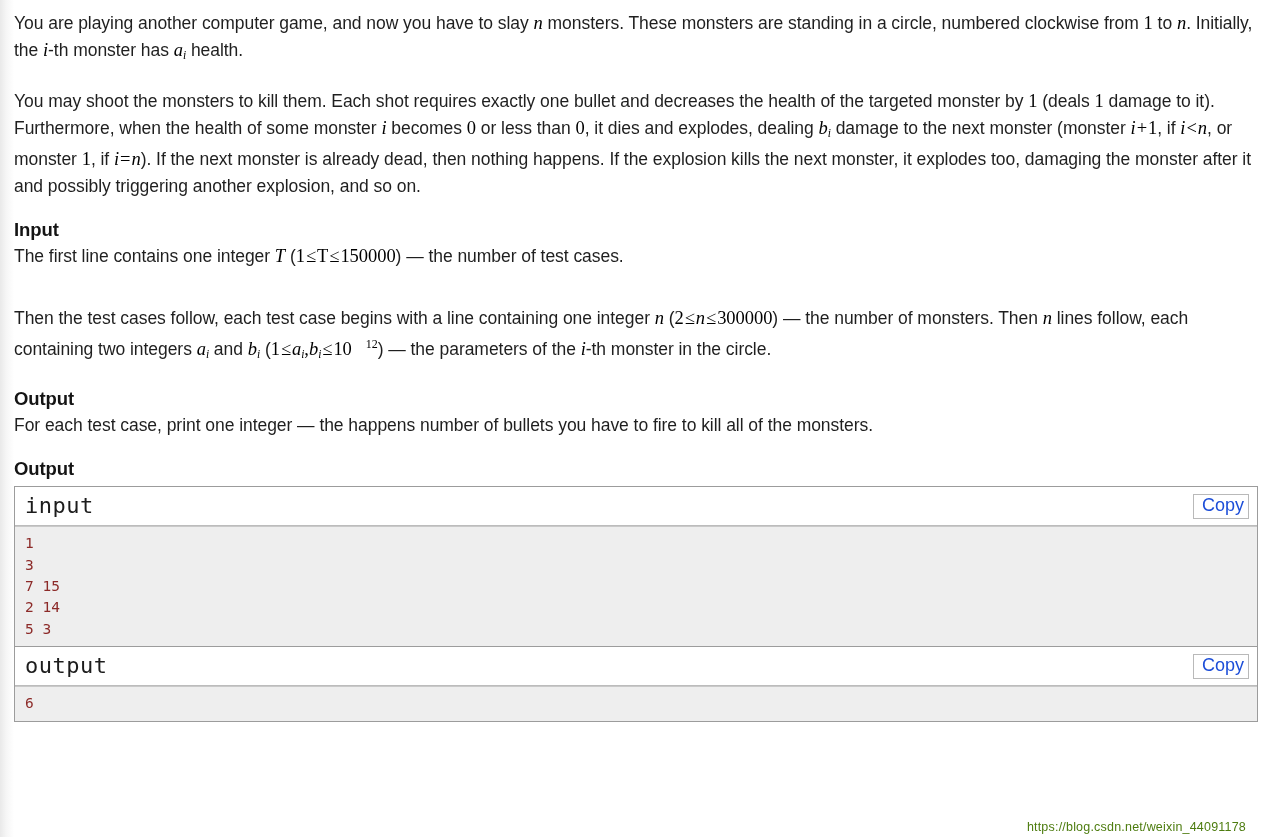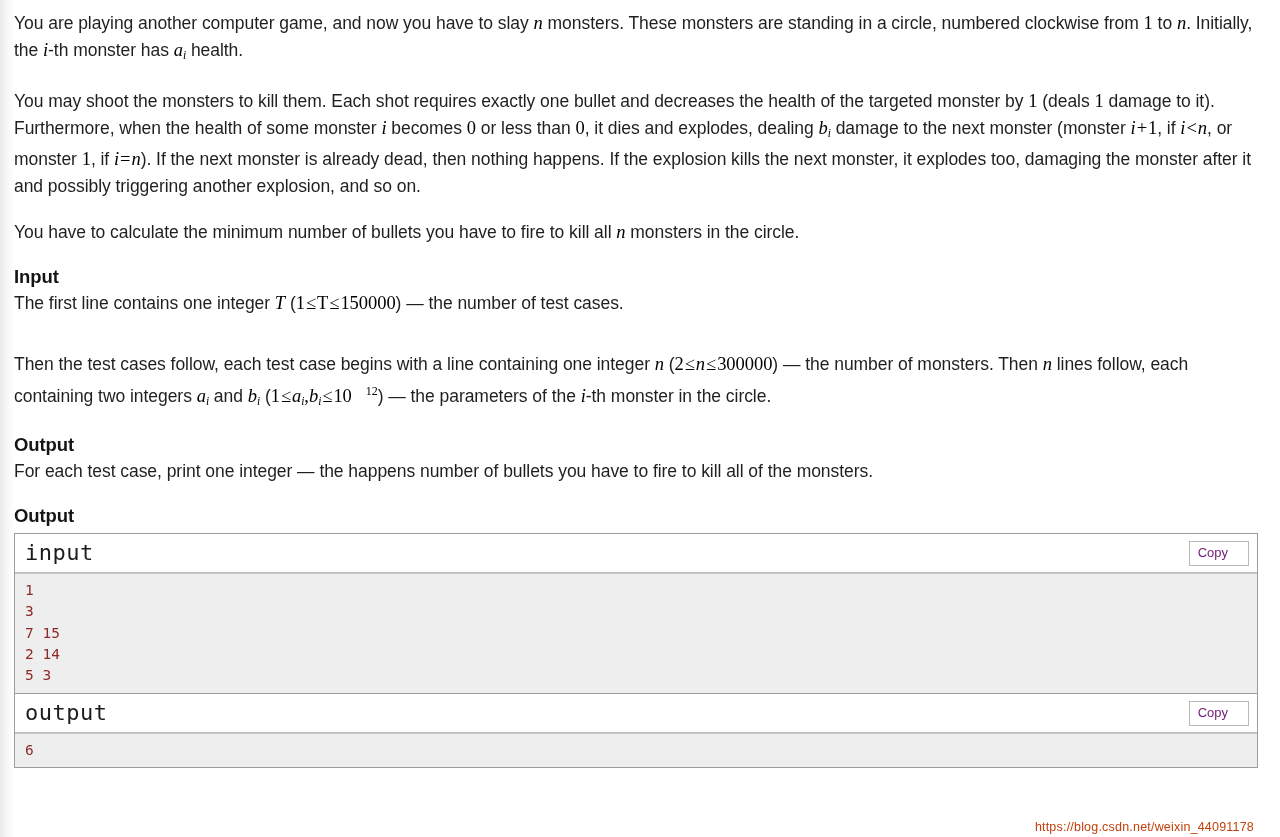--- a/index.html
+++ b/index.html
@@ -101,62 +101,61 @@
     line-height: 38px;
     padding-left: 10px;
     letter-spacing: 0.5px;
   }
   .copy-btn {
     position: absolute;
     right: 8px;
     top: 7px;
     border: 1px solid #b9b9b9;
     background: #ffffff;
-    color: #701a75;
-    font-size: 13px;
+    color: #1d4ed8;
+    font-size: 18px;
     font-family: "Liberation Sans", sans-serif;
-    padding: 1px 20px 3px 8px;
+    padding: 1px 4px 3px 8px;
     line-height: 19px;
     cursor: pointer;
   }
   pre.sample-pre {
     margin: 0;
     padding: 6px 0 6px 10px;
     background: #eeeeee;
     font-family: "DejaVu Sans Mono", "Liberation Mono", monospace;
     font-size: 14.5px;
     line-height: 21.4px;
     color: #8c2a28;
     white-space: pre;
     border-top: 1px solid #c9c9c9;
   }
 
   .watermark {
     position: absolute;
-    right: 26px;
+    right: 34px;
     bottom: 3px;
     font-size: 12.5px;
-    color: #c2410c;
+    color: #4d7c0f;
     font-family: "Liberation Sans", sans-serif;
     letter-spacing: 0.2px;
     user-select: none;
   }
 </style>
 </head>
 <body>
 
 <div class="page-edge"></div>
 
 <div class="statement">
 
   <p class="para">You are playing another computer game, and now you have to slay <span class="m">n</span> monsters. These monsters are standing in a circle, numbered clockwise from <span class="mn">1</span> to <span class="m">n</span>. Initially, the <span class="m">i</span>-th monster has <span class="m">a<sub>i</sub></span> health.</p>
 
   <p class="para">You may shoot the monsters to kill them. Each shot requires exactly one bullet and decreases the health of the targeted monster by <span class="mn">1</span> (deals <span class="mn">1</span> damage to it). Furthermore, when the health of some monster <span class="m">i</span> becomes <span class="mn">0</span> or less than <span class="mn">0</span>, it dies and explodes, dealing <span class="m">b<sub>i</sub></span> damage to the next monster (monster <span class="m">i<span class="op">+</span><span class="mn">1</span></span>, if <span class="m">i<span class="op">&lt;</span>n</span>, or monster <span class="mn">1</span>, if <span class="m">i<span class="op">=</span>n</span>). If the next monster is already dead, then nothing happens. If the explosion kills the next monster, it explodes too, damaging the monster after it and possibly triggering another explosion, and so on.</p>
 
-  <p class="para">You have to calculate the minimum number of bullets you have to fire to kill all <span class="m">n</span> monsters in the circle.</p>
 
   <h2 class="section">Input</h2>
 
   <p class="para tight">The first line contains one integer <span class="m">T</span> (<span class="mn">1<span class="op">≤</span>T<span class="op">≤</span>150000</span>) — the number of test cases.</p>
   <div style="height:26px"></div>
 
   <p class="para">Then the test cases follow, each test case begins with a line containing one integer <span class="m">n</span> (<span class="mn">2<span class="op">≤</span><span class="m">n</span><span class="op">≤</span>300000</span>) — the number of monsters. Then <span class="m">n</span> lines follow, each containing two integers <span class="m">a<sub>i</sub></span> and <span class="m">b<sub>i</sub></span> (<span class="mn">1<span class="op">≤</span><span class="m">a<sub>i</sub></span>,<span class="m">b<sub>i</sub></span><span class="op">≤</span>10<sup>12</sup></span>) — the parameters of the <span class="m">i</span>-th monster in the circle.</p>
 
 
   <h2 class="section">Output</h2>

